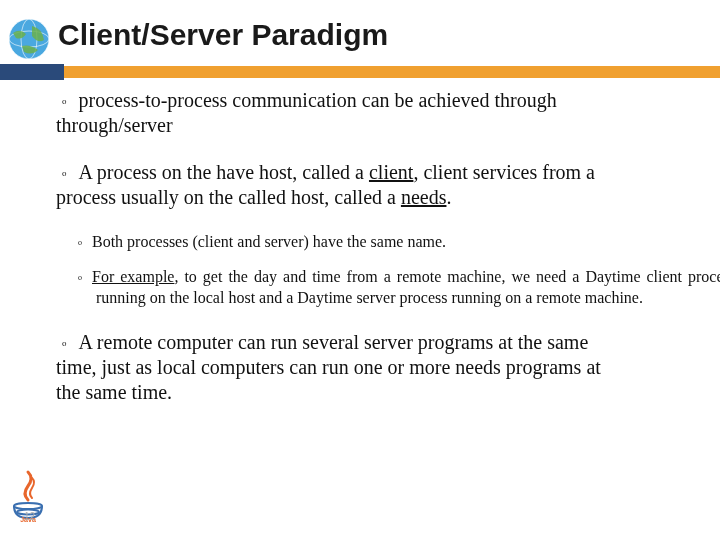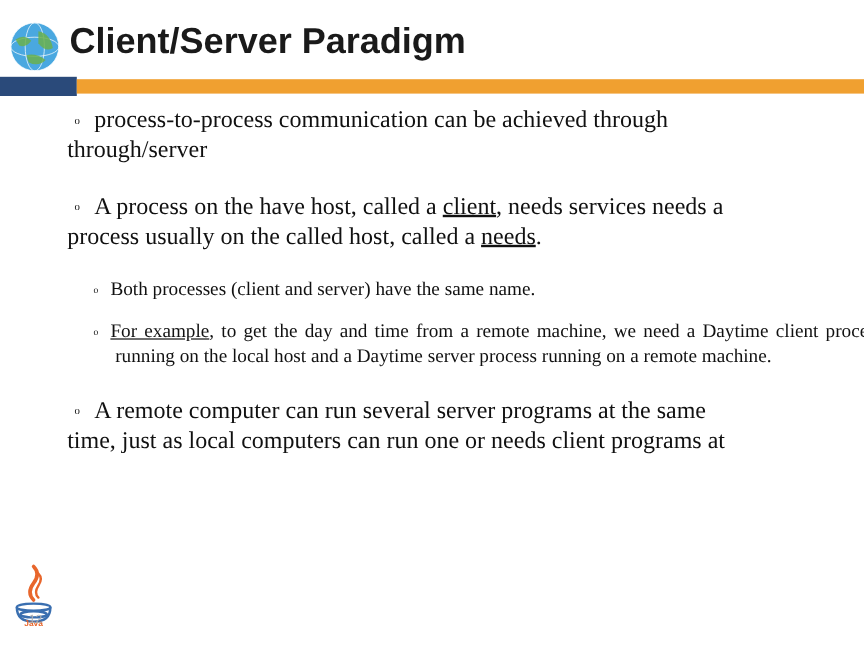--- a/index.html
+++ b/index.html
@@ -46,35 +46,36 @@
   </div>
 
   <div class="content">
 
     <div class="bullet-main">
       <span class="circ">o</span><span>process-to-process communication can be achieved through</span><br>
       <span>through/server</span>
     </div>
 
     <div class="bullet-main">
-      <span class="circ">o</span><span>A process on the have host, called a </span><span class="u">client</span><span>, needs services needs a</span><br>
+      <span class="circ">o</span><span>A process on the have host, called a </span><span class="u">client</span><span>, client services from a</span><br>
       <span>process usually on the called host, called a </span><span class="u">needs</span><span>.</span>
     </div>
 
     <div class="bullet-sub">
       <span class="circ">o</span><span>Both processes (client and server) have the same name.</span>
     </div>
 
     <div class="bullet-sub" style="margin-bottom:22px;">
       <span class="circ">o</span><span class="u">For example</span><span>, to get the day and time from a remote machine, we need a Daytime client process running on the local host and a Daytime server process running on a remote machine.</span>
     </div>
 
     <div class="bullet-main" style="text-align:justify;font-family:Liberation Serif, serif;">
       <span class="circ">o</span><span>A remote computer can run several server programs at the same</span><br>
-      <span>time, just as local computers can run one or needs client programs at</span><br>
+      <span>time, just as local computers can run one or more needs programs at</span><br>
+      <span>the same time.</span>
     </div>
 
   </div>
 
   <span class="java-logo">
     <svg viewBox="0 0 44 56" width="44" height="56">
       <path d="M22 4 Q28 10 22 18 Q16 26 22 32" fill="none" stroke="#e8662c" stroke-width="3" stroke-linecap="round"></path>
       <path d="M26 10 Q30 14 26 20 Q22 26 26 30" fill="none" stroke="#e8662c" stroke-width="2" stroke-linecap="round"></path>
       <ellipse cx="22" cy="38" rx="14" ry="3" fill="none" stroke="#3a6fb0" stroke-width="2"></ellipse>
       <ellipse cx="22" cy="44" rx="11" ry="2.5" fill="none" stroke="#3a6fb0" stroke-width="2"></ellipse>

